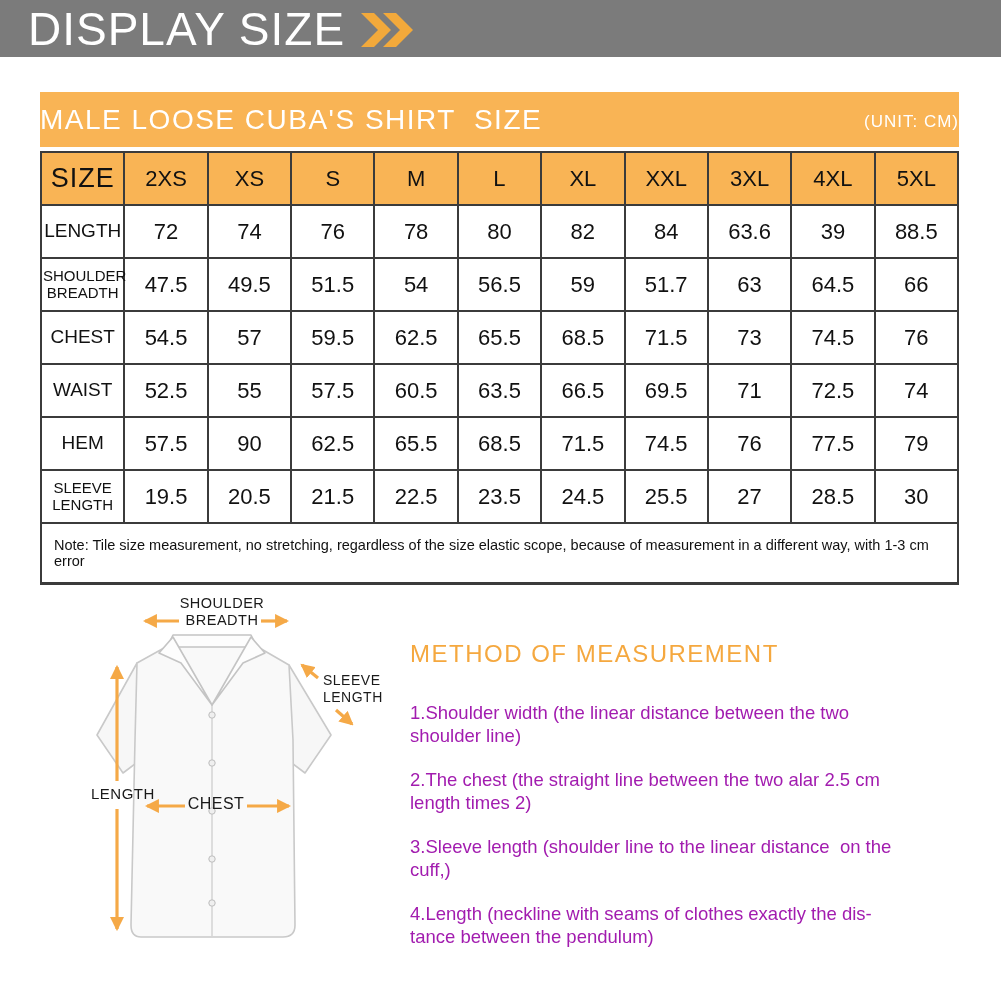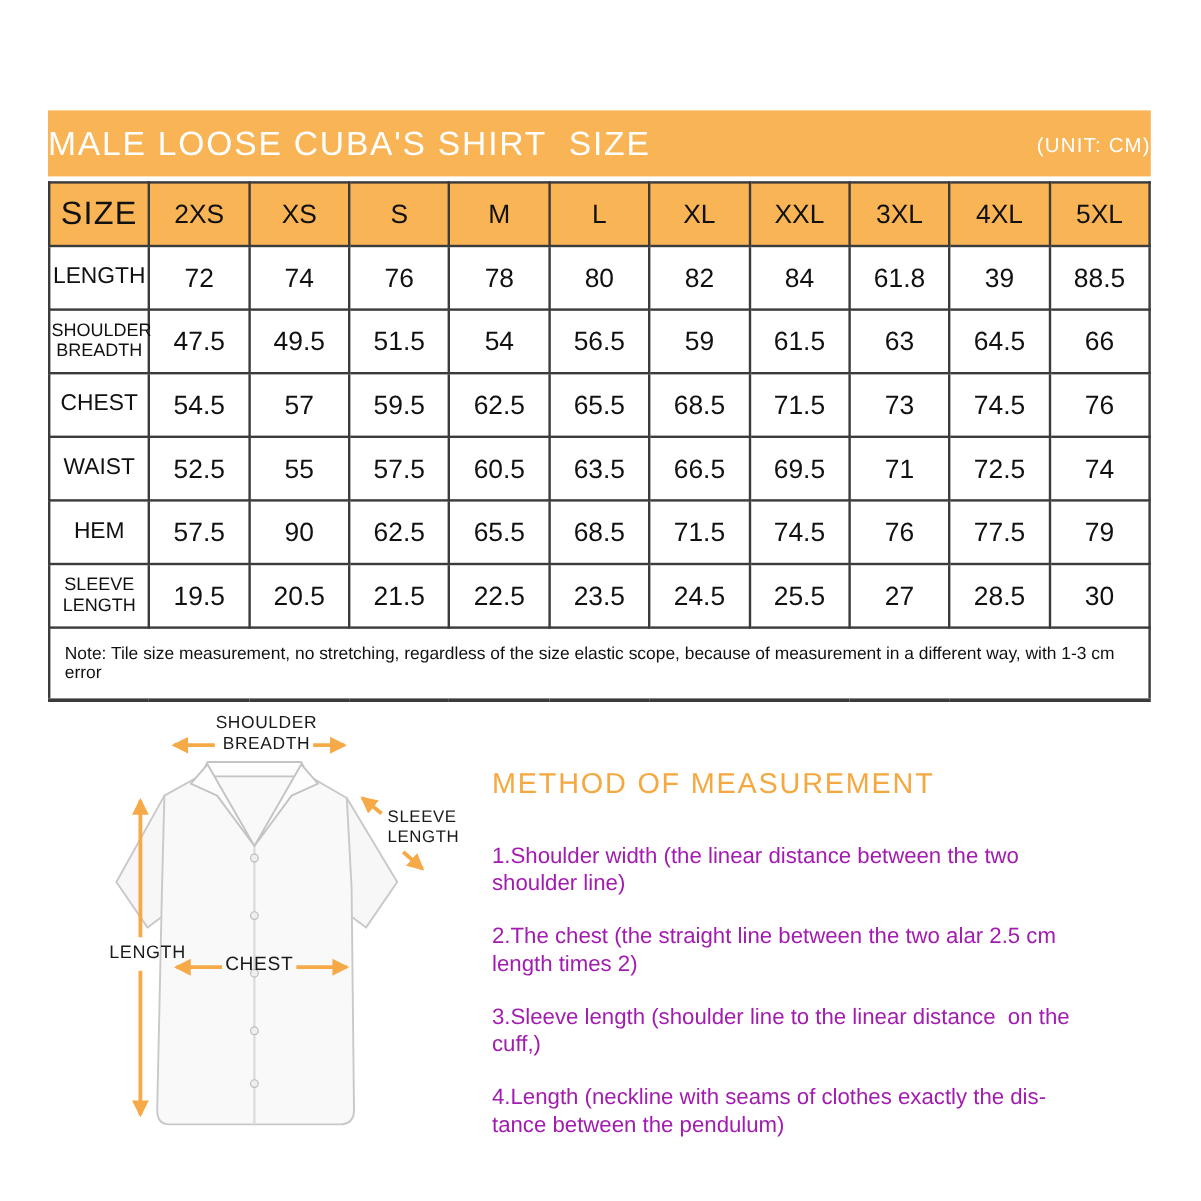--- a/index.html
+++ b/index.html
@@ -38,20 +38,27 @@
   
   .method{position:absolute;left:410px;top:640px;width:582px;}
   .method h2{margin:0 0 34px 0;color:#f5a83f;font-size:24px;font-weight:400;letter-spacing:1.5px;}
   .method p{margin:0 0 21px 0;color:#a21caf;font-size:18.5px;line-height:1.24;white-space:pre-wrap;}
 </style>
 </head>
 <body>
 
 <div id="page">
 
+  <div class="topbar">
+    <span class="topbar-title">DISPLAY SIZE</span>
+    <svg class="chev" width="54" height="34" viewBox="0 0 54 34" aria-hidden="true">
+      <polygon points="0,0 13,0 30,17 13,34 0,34 17,17" fill="#f2a93b"></polygon>
+      <polygon points="22,0 35,0 52,17 35,34 22,34 39,17" fill="#f2a93b"></polygon>
+    </svg>
+  </div>
 
   <div class="chart-wrap">
     <div class="chart-title-bar">
       <span class="chart-title-main">MALE LOOSE CUBA'S SHIRT  SIZE</span>
       <span class="chart-title-unit">(UNIT: CM)</span>
     </div>
     <table class="size-table">
       <thead>
         <tr>
             <th class="corner">SIZE</th>
@@ -70,34 +77,34 @@
       <tbody>
           <tr>
             <th>LENGTH</th>
             <td>72</td>
             <td>74</td>
             <td>76</td>
             <td>78</td>
             <td>80</td>
             <td>82</td>
             <td>84</td>
-            <td>61.8</td>
+            <td>63.6</td>
             <td>39</td>
             <td>88.5</td>
           </tr>
           <tr>
             <th class="two-line">SHOULDER
 BREADTH</th>
             <td>47.5</td>
             <td>49.5</td>
             <td>51.5</td>
             <td>54</td>
             <td>56.5</td>
             <td>59</td>
-            <td>61.5</td>
+            <td>51.7</td>
             <td>63</td>
             <td>64.5</td>
             <td>66</td>
           </tr>
           <tr>
             <th>CHEST</th>
             <td>54.5</td>
             <td>57</td>
             <td>59.5</td>
             <td>62.5</td>

